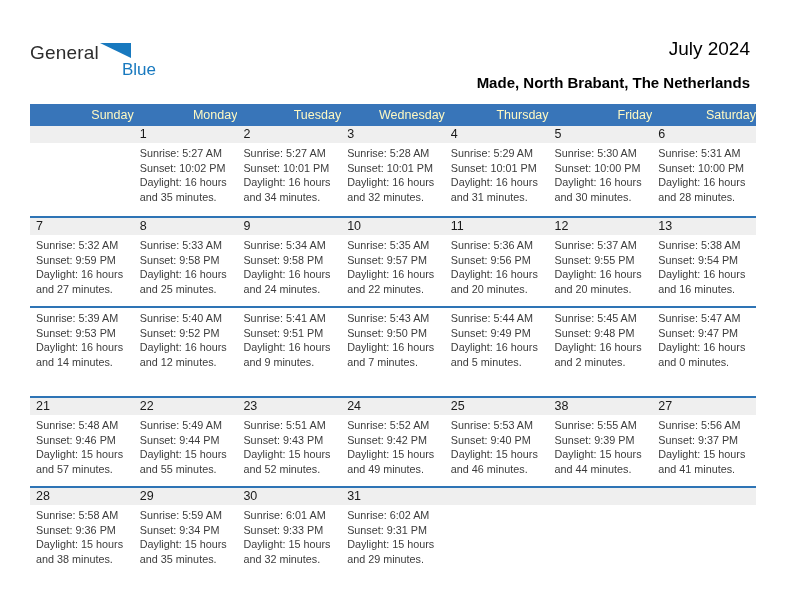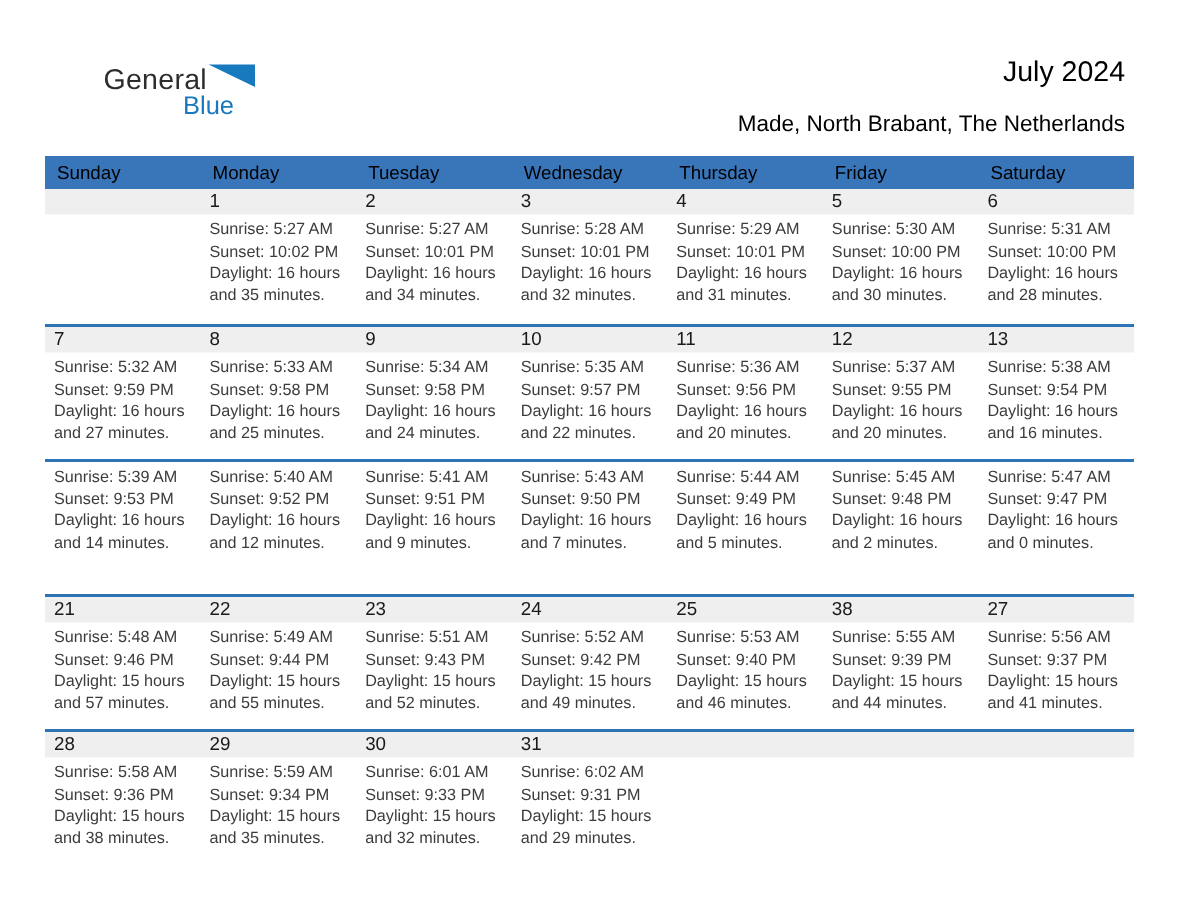--- a/index.html
+++ b/index.html
@@ -12,33 +12,33 @@
   }
   *{box-sizing:border-box;}
   html,body{margin:0;padding:0;background:#888;}
   .page{
     position:relative;width:792px;height:612px;background:#fff;
     font-family:"Liberation Sans","DejaVu Sans",sans-serif;
     overflow:hidden;margin:0 auto;
   }
   
   .logo{position:absolute;left:30px;top:42px;}
-  .logo-line1{display:flex;align-items:baseline;margin-left:39px;}
+  .logo-line1{display:flex;align-items:baseline;}
   .logo-general{font-size:19px;color:#2D2D2D;line-height:1;letter-spacing:.2px;}
   .logo-tri{margin-left:1px;vertical-align:-3px;}
   .logo-tri polygon{fill:var(--logo-blue);}
   .logo-blue{font-size:17px;color:var(--logo-blue);line-height:1;margin-left:92px;margin-top:-1px;}
   
   .title-block{position:absolute;top:33px;right:42px;text-align:right;color:#000;}
   .page-title{font-size:19px;line-height:31px;font-weight:400;}
-  .page-subtitle{font-size:15px;line-height:18px;margin-top:10px;font-weight:400;}
+  .page-subtitle{font-size:15px;line-height:18px;margin-top:10px;font-weight:700;}
   
   .calendar{position:absolute;left:30px;top:104px;width:726px;}
   .cal-header{display:grid;grid-template-columns:repeat(7,1fr);background:var(--header-bg);height:22px;}
-  .hcell{color:#000000;font-size:12.5px;line-height:22px;padding-left:8px;overflow:hidden;}
+  .hcell{color:#fef9c3;font-size:12.5px;line-height:22px;padding-left:8px;overflow:hidden;text-align:right;}
   .week-row{height:90px;}
   .week-row + .week-row{border-top:2px solid var(--line);}
   .num-strip{display:grid;grid-template-columns:repeat(7,1fr);background:var(--strip);height:17px;}
   .num-cell{font-size:12.5px;line-height:17px;padding-left:6px;color:var(--num-text);}
   .detail-grid{display:grid;grid-template-columns:repeat(7,1fr);}
   .detail-cell{padding:3px 1px 0 6px;}
   .line{font-size:10.8px;line-height:14.6px;color:var(--detail-text);white-space:nowrap;}
 </style>
 </head>
 <body>

